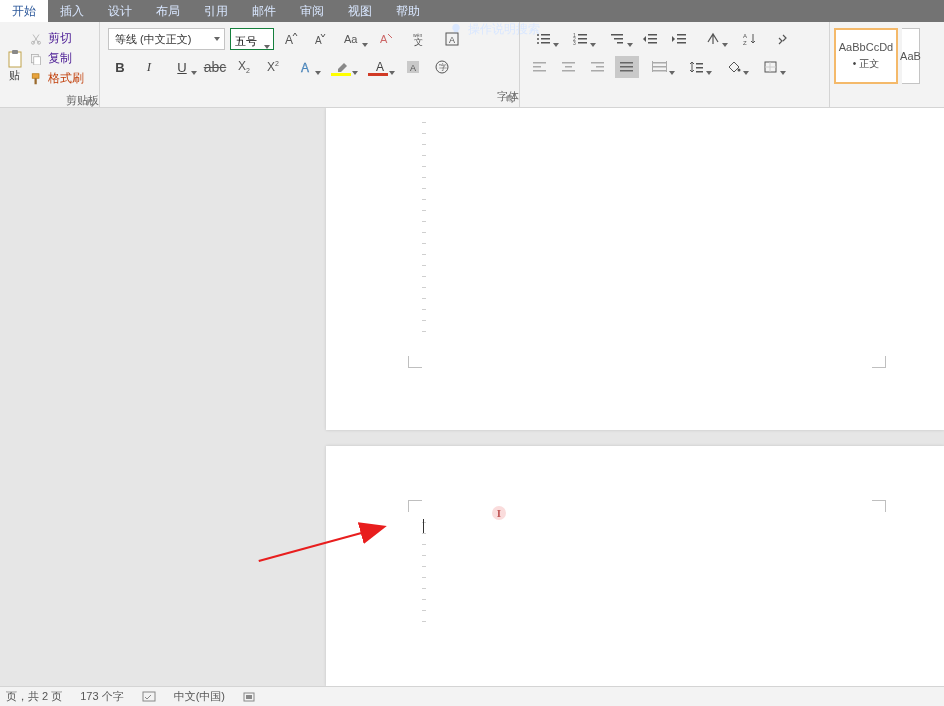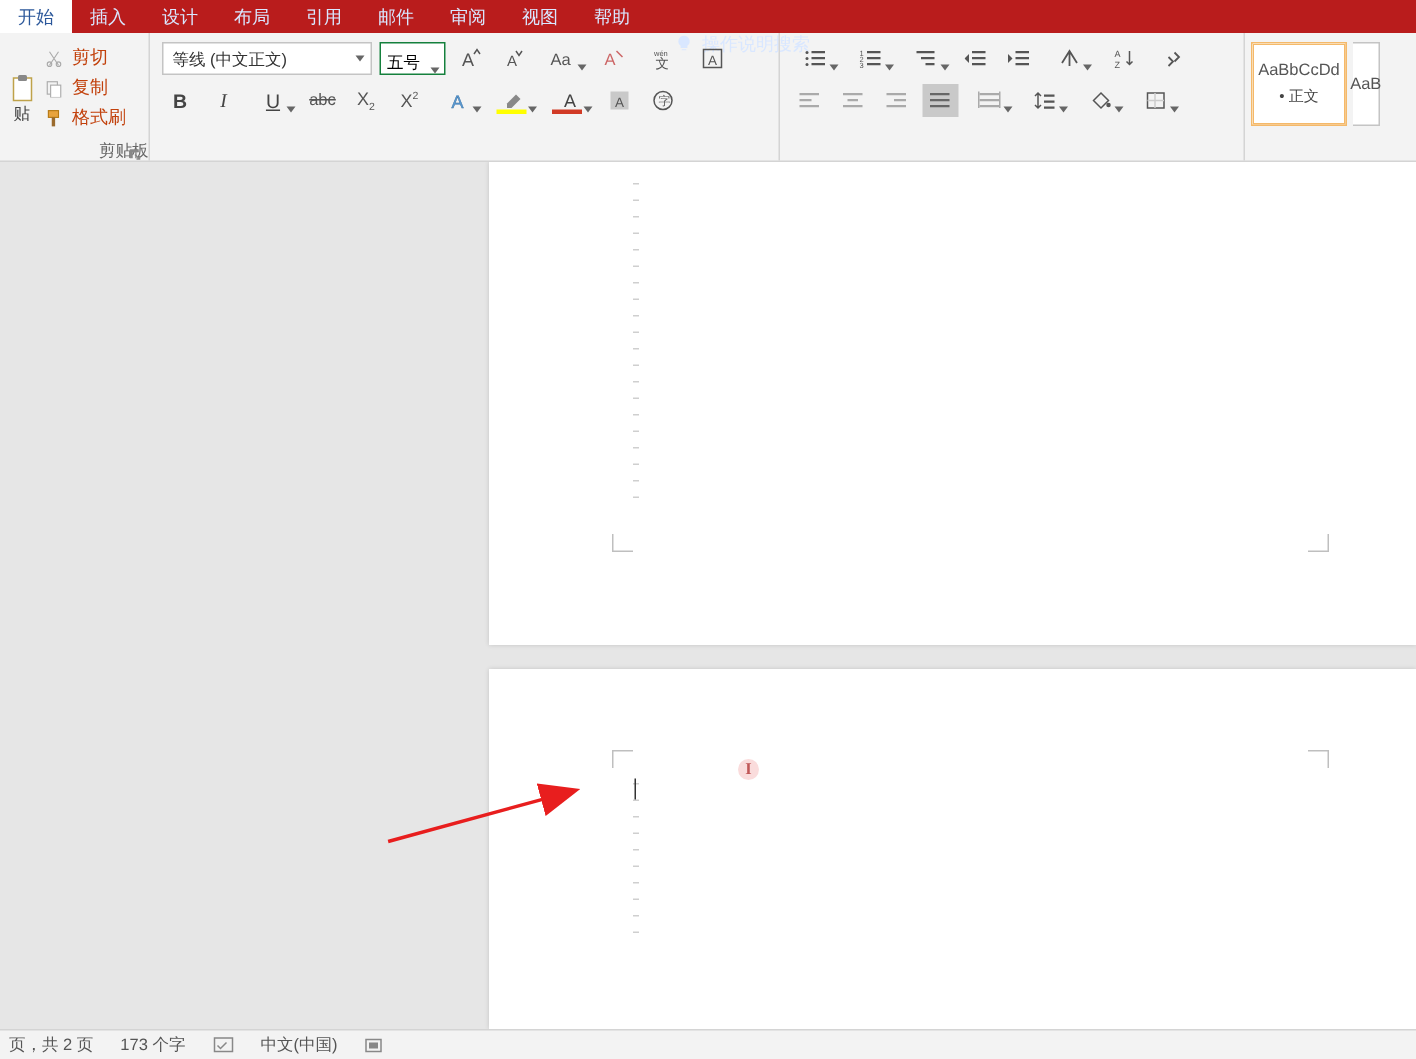--- a/index.html
+++ b/index.html
@@ -6,21 +6,21 @@
     body {
       font-family: "Microsoft YaHei", "SimSun", sans-serif;
       font-size: 12px;
       width: 944px;
       height: 706px;
       overflow: hidden;
       background: #e6e6e6;
       position: relative;
     }
     .menu-bar {
-      background: #b91c1c;
+      background: #737373;
       height: 22px;
       display: flex;
       align-items: center;
       color: #fff;
       padding-left: 0;
     }
     .menu-item {
       padding: 0 12px;
       height: 22px;
       line-height: 22px;
@@ -91,31 +91,31 @@
       display: flex;
       flex-direction: column;
       gap: 3px;
       padding-left: 6px;
       padding-top: 4px;
     }
     .clip-item {
       display: flex;
       align-items: center;
       gap: 6px;
-      color: #c2410c;
+      color: #4c1d95;
       font-size: 12px;
     }
     .clip-item.enabled { color: #c2410c; }
     
     
     .font-group { flex: 0 0 auto; min-width: 420px;}
     .font-rows { display: flex; flex-direction: column; gap: 6px; padding: 6px 8px; flex:1;}
     .font-row { display: flex; align-items: center; gap: 5px; }
     .font-name-select {
-      width: 140px;
+      width: 117px;
       height: 22px;
       border: 1px solid #c4c4c4;
       background: #fff;
       display: flex;
       align-items: center;
       justify-content: space-between;
       padding: 0 4px 0 6px;
       font-size: 11px;
       color: #333;
     }
@@ -407,21 +407,21 @@
             <b style="font-size:13px;color:#444">B</b>
           </div>
         <div class="ribbon-btn">
             <i style="font-size:13px;font-family:serif;color:#444">I</i>
           </div>
         <div class="ribbon-btn wide">
           <span style="text-decoration:underline;font-size:13px;color:#444">U</span>
           <span class="dd-caret caret-down"></span>
         </div>
         <div class="ribbon-btn">
-            <span style="text-decoration:line-through;font-size:11px;color:#555">abc</span>
+            <span style="text-decoration:line-through;font-size:14px;color:#555">abc</span>
           </div>
         <div class="ribbon-btn">
             <span style="font-size:12px;color:#555">X<sub style="font-size:7px">2</sub></span>
           </div>
         <div class="ribbon-btn">
             <span style="font-size:12px;color:#555">X<sup style="font-size:7px">2</sup></span>
           </div>
         <div class="ribbon-btn wide">
           <svg width="16" height="16" viewBox="0 0 16 16">
               <text x="3" y="13" font-size="12" fill="#5a9bd4" stroke="#3a6fa0" stroke-width="0.3">A</text>
@@ -446,20 +446,28 @@
               <text x="5" y="12" font-size="9" fill="#555">A</text>
             </svg>
         </div>
         <div class="ribbon-btn">
           <svg width="16" height="16" viewBox="0 0 16 16">
               <circle cx="8" cy="8" r="6" fill="none" stroke="#555"></circle>
               <text x="5" y="11" font-size="8" fill="#555">字</text>
             </svg>
         </div>
       </div>
+    </div>
+    <div class="group-label">
+      <span>字体</span>
+      <span class="dlg-launcher">
+        <svg width="8" height="8" viewBox="0 0 8 8">
+            <path d="M1 1h5v1H2v4H1z M4 4l3 3M7 5v2H5" stroke="#888" fill="none"></path>
+          </svg>
+      </span>
     </div>
   </div>
 
   <div class="ribbon-group para-group">
     <div class="font-rows">
       <div class="font-row">
         <div class="ribbon-btn wide">
           <svg width="16" height="14" viewBox="0 0 16 14">
               <circle cx="2" cy="3" r="1" fill="#555"></circle>
               <rect x="5" y="2" width="9" height="1.5" fill="#555"></rect>

